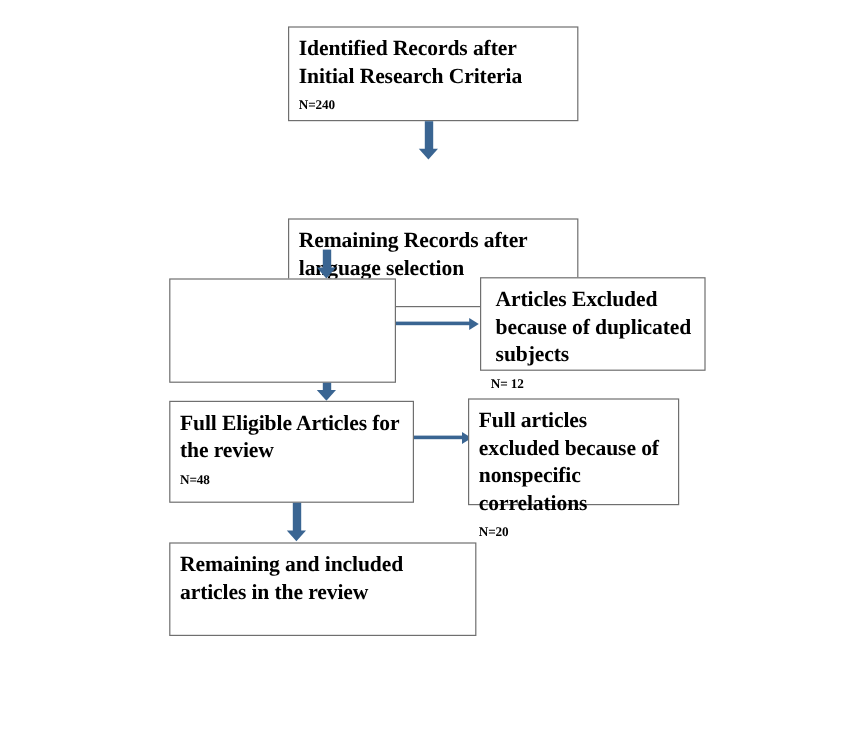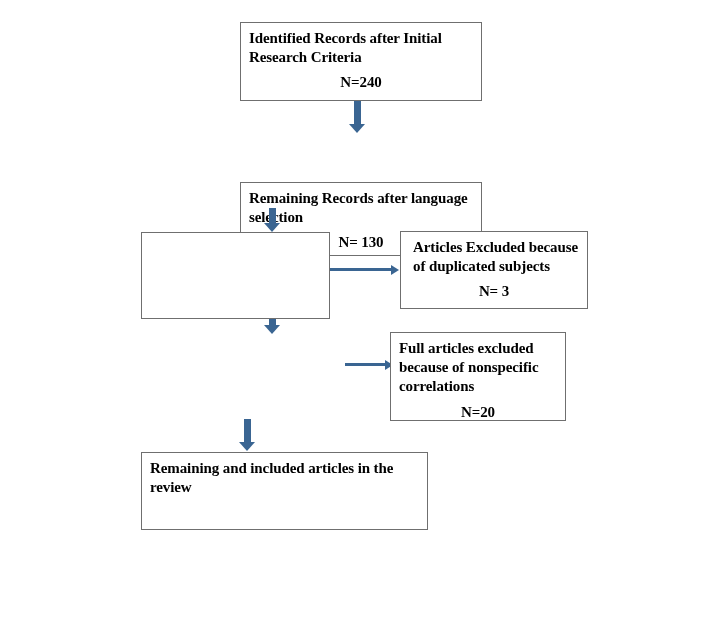--- a/index.html
+++ b/index.html
@@ -26,43 +26,42 @@
 
   .node {
     position: absolute;
     box-sizing: border-box;
     background: #ffffff;
     border: 1px solid #6f6f6f;
     padding: 6px 8px 4px 8px;
   }
 
   .node-title {
-    font-size: 15px;
+    font-size: 18px;
     line-height: 1.28;
     font-weight: 700;
     text-align: left;
     letter-spacing: -0.1px;
   }
 
   .node-count {
-    font-size: 15px;
+    font-size: 11px;
     font-weight: 700;
-    text-align: center;
     margin-top: 7px;
     letter-spacing: -0.1px;
   }
 
   
   #node-identified   { left: 240px; top: 22px;  width: 242px; height: 79px; }
   #node-remaining    { left: 240px; top: 134px; width: 242px; height: 74px; margin-top: 48px; }
   #node-evaluated    { left: 141px; top: 232px; width: 189px; height: 87px; }
   #node-dup-excluded { left: 400px; top: 231px; width: 188px; height: 78px; }
   #node-full-elig    { left: 141px; top: 334px; width: 204px; height: 85px; }
   #node-nonspecific  { left: 390px; top: 332px; width: 176px; height: 89px; }
-  #node-included     { left: 141px; top: 452px; width: 287px; height: 78px; }
+  #node-included     { left: 141px; top: 452px; width: 256px; height: 78px; }
 
   #node-dup-excluded .node-title { padding-left: 4px; }
 
   
   .vshaft {
     position: absolute;
     background: #3a6592;
   }
   .vhead {
     position: absolute;
@@ -129,26 +128,30 @@
   <div class="vhead" id="conn-2-head"></div>
 
   <div class="node" id="node-evaluated">
   </div>
 
   <div class="hshaft" id="arrow-dup-shaft"></div>
   <div class="hhead" id="arrow-dup-head"></div>
 
   <div class="node" id="node-dup-excluded">
     <div class="node-title">Articles Excluded because of duplicated subjects</div>
-    <div class="node-count">N= 3</div>
+    <div class="node-count">N= 12</div>
   </div>
 
   <div class="vshaft" id="conn-3-shaft"></div>
   <div class="vhead" id="conn-3-head"></div>
 
+  <div class="node" id="node-full-elig">
+    <div class="node-title">Full Eligible Articles for the review</div>
+    <div class="node-count">N=48</div>
+  </div>
 
   <div class="hshaft" id="arrow-nonspec-shaft"></div>
   <div class="hhead" id="arrow-nonspec-head"></div>
 
   <div class="node" id="node-nonspecific">
     <div class="node-title">Full articles excluded because of nonspecific correlations</div>
     <div class="node-count">N=20</div>
   </div>
 
   <div class="vshaft" id="conn-4-shaft"></div>

